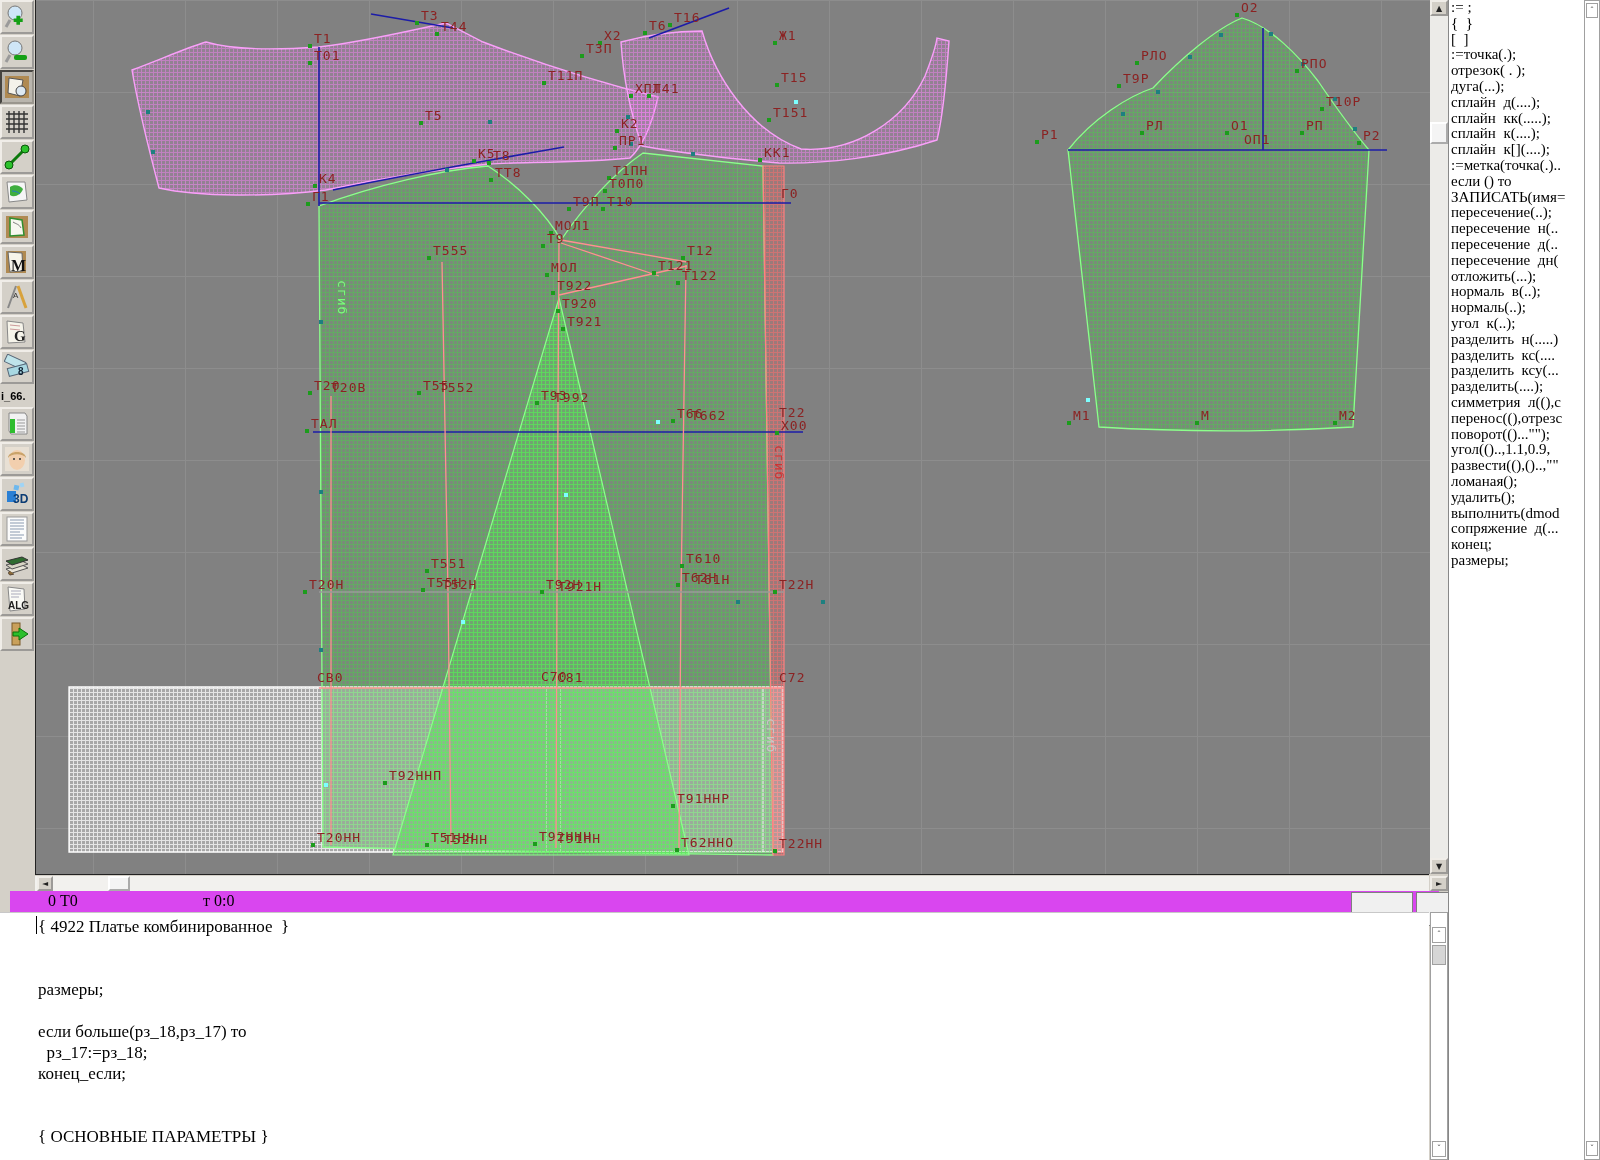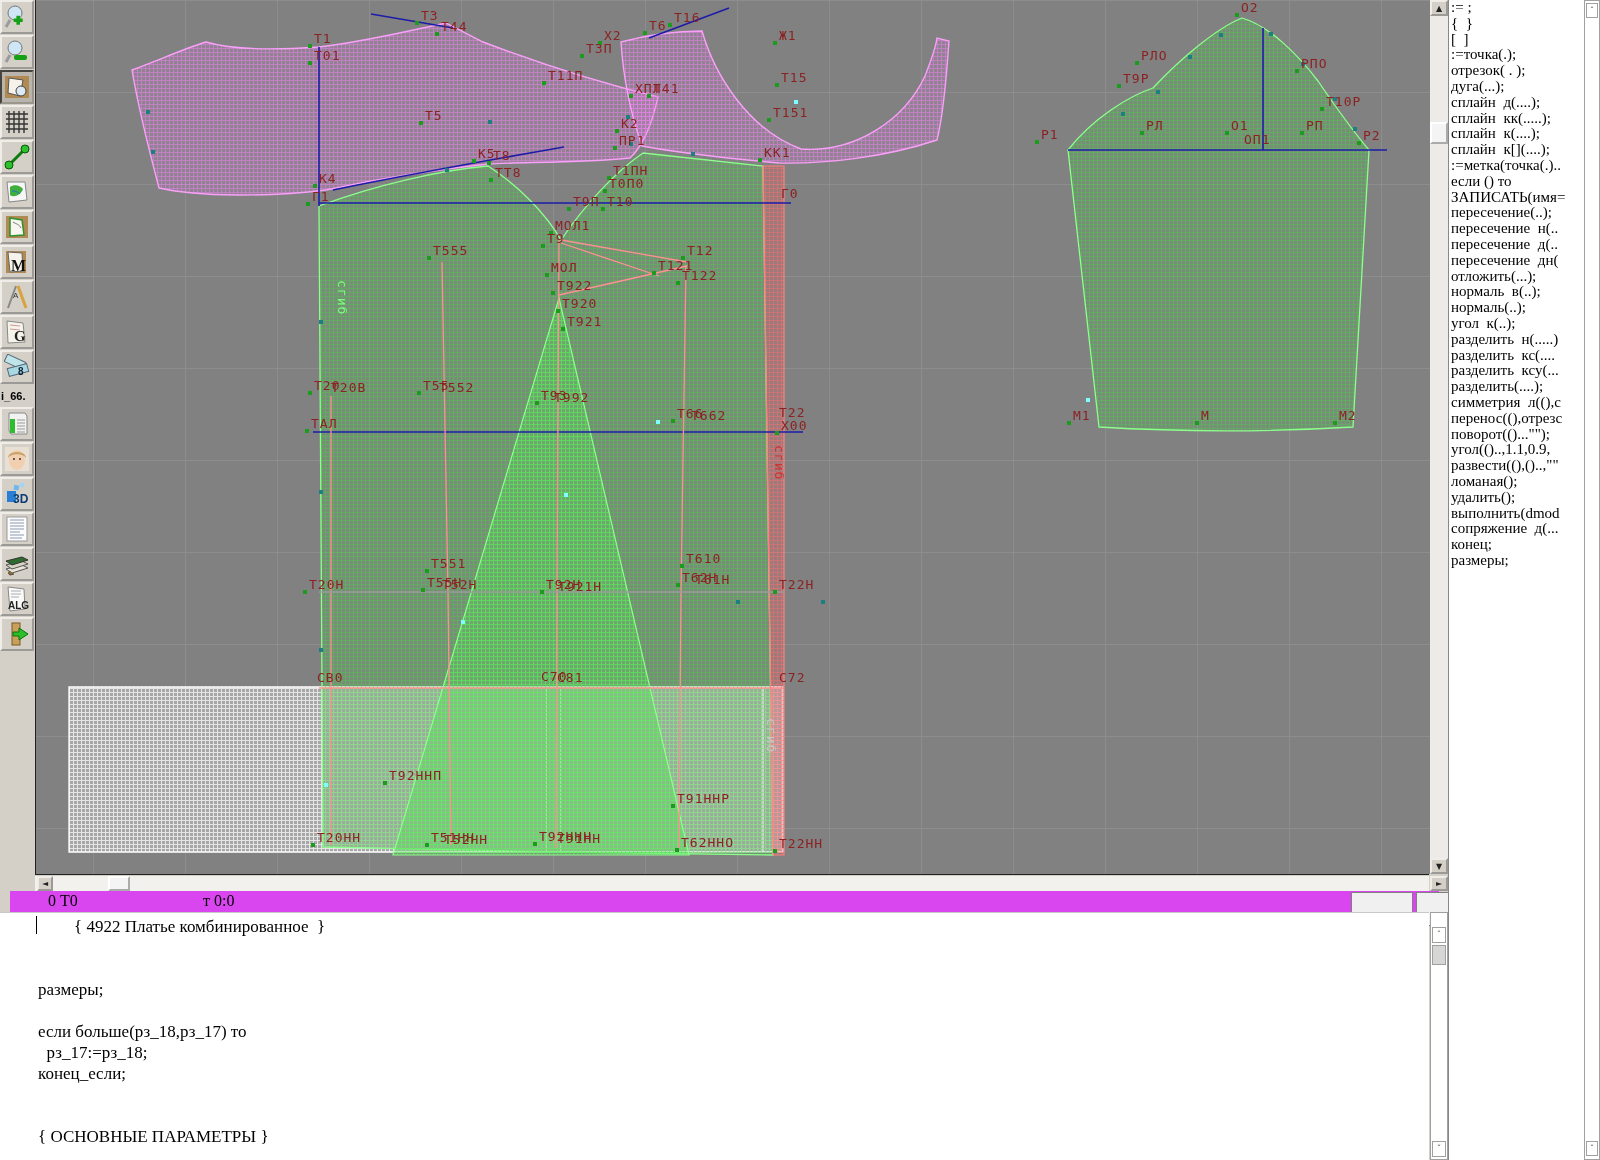--- a/index.html
+++ b/index.html
@@ -467,21 +467,21 @@
   <div class="sb-btn" style="left:1430px;top:876px;width:18px;height:15px">►</div>
 
   <div id="statusbar">
     <span class="st" style="left:38px">0  Т0</span>
     <span class="st" style="left:193px">т 0:0</span>
     <button class="mini-btn" style="left:1341px;width:62px">Рз</button>
     <button class="mini-btn" style="left:1406px;width:56px">Мд</button>
   </div>
 
   <div id="editor">
-      <div class="edline" style="top: 3px; padding-left: 36px;">{ 4922 Платье комбинированное  }</div>
+      <div class="edline" style="top: 3px;">{ 4922 Платье комбинированное  }</div>
       <div class="edline" style="top: 24px;"></div>
       <div class="edline" style="top: 45px;"></div>
       <div class="edline" style="top: 66px;">размеры;</div>
       <div class="edline" style="top: 87px;"></div>
       <div class="edline" style="top: 108px;">если больше(рз_18,рз_17) то</div>
       <div class="edline" style="top: 129px;">  рз_17:=рз_18;</div>
       <div class="edline" style="top: 150px;">конец_если;</div>
       <div class="edline" style="top: 171px;"></div>
       <div class="edline" style="top: 192px;"></div>
       <div class="edline" style="top: 213px;">{ ОСНОВНЫЕ ПАРАМЕТРЫ }</div>

